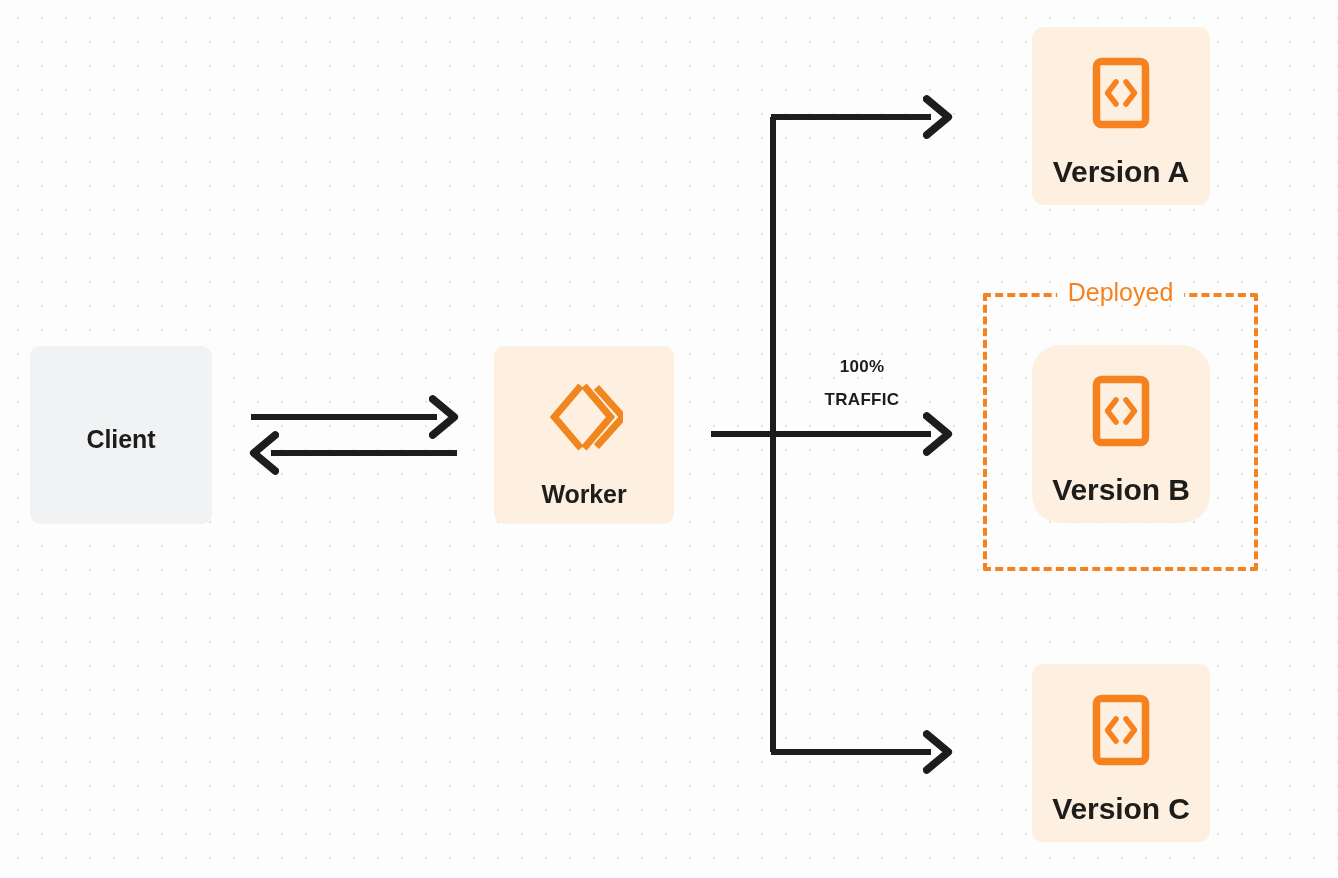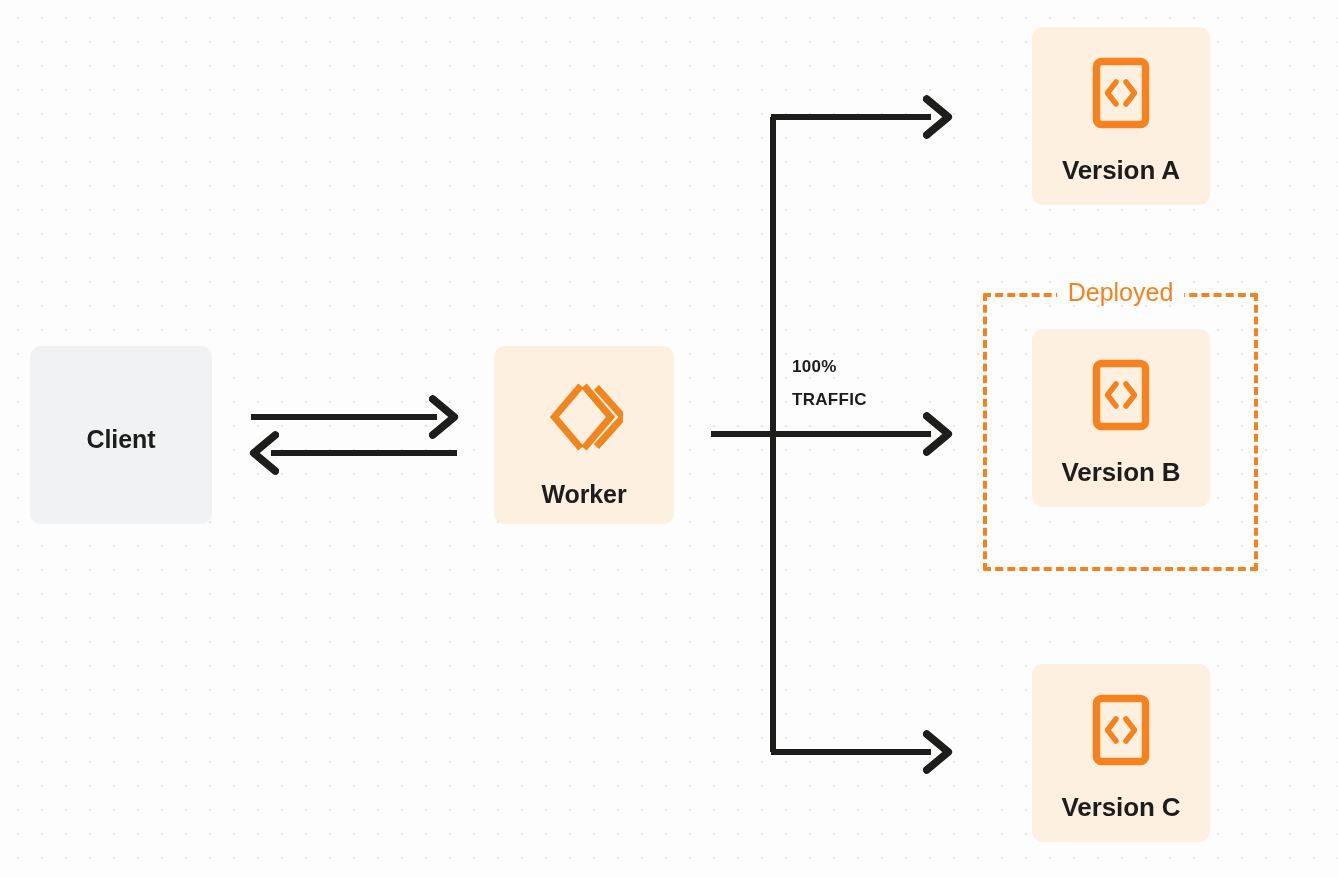--- a/index.html
+++ b/index.html
@@ -75,23 +75,23 @@
 
   
   .version-box {
     width: 178px;
     height: 178px;
     background: #fdf0e1;
     left: 1032px;
     justify-content: flex-start;
     padding-top: 30px;
   }
-  .version-box .node-label { font-size: 26px; margin-top: 22px; }
+  .version-box .node-label { font-size: 30px; margin-top: 22px; }
   .version-a { top: 27px; }
-  .version-b { top: 329px; }
+  .version-b { top: 345px; border-radius: 28px; }
   .version-c { top: 664px; }
 
   
   .deployed-frame {
     position: absolute;
     left: 983px;
     top: 293px;
     width: 275px;
     height: 278px;
     box-sizing: border-box;
@@ -111,20 +111,21 @@
     line-height: 1;
     white-space: nowrap;
   }
 
   
   .traffic-label {
     position: absolute;
     left: 792px;
     top: 350px;
     width: 140px;
+    text-align: center;
     color: #1d1d1b;
     font-size: 17px;
     font-weight: bold;
     line-height: 1.95;
     letter-spacing: 0.3px;
   }
   .traffic-label .t-line { display: block; }
 </style>
 </head>
 <body>

